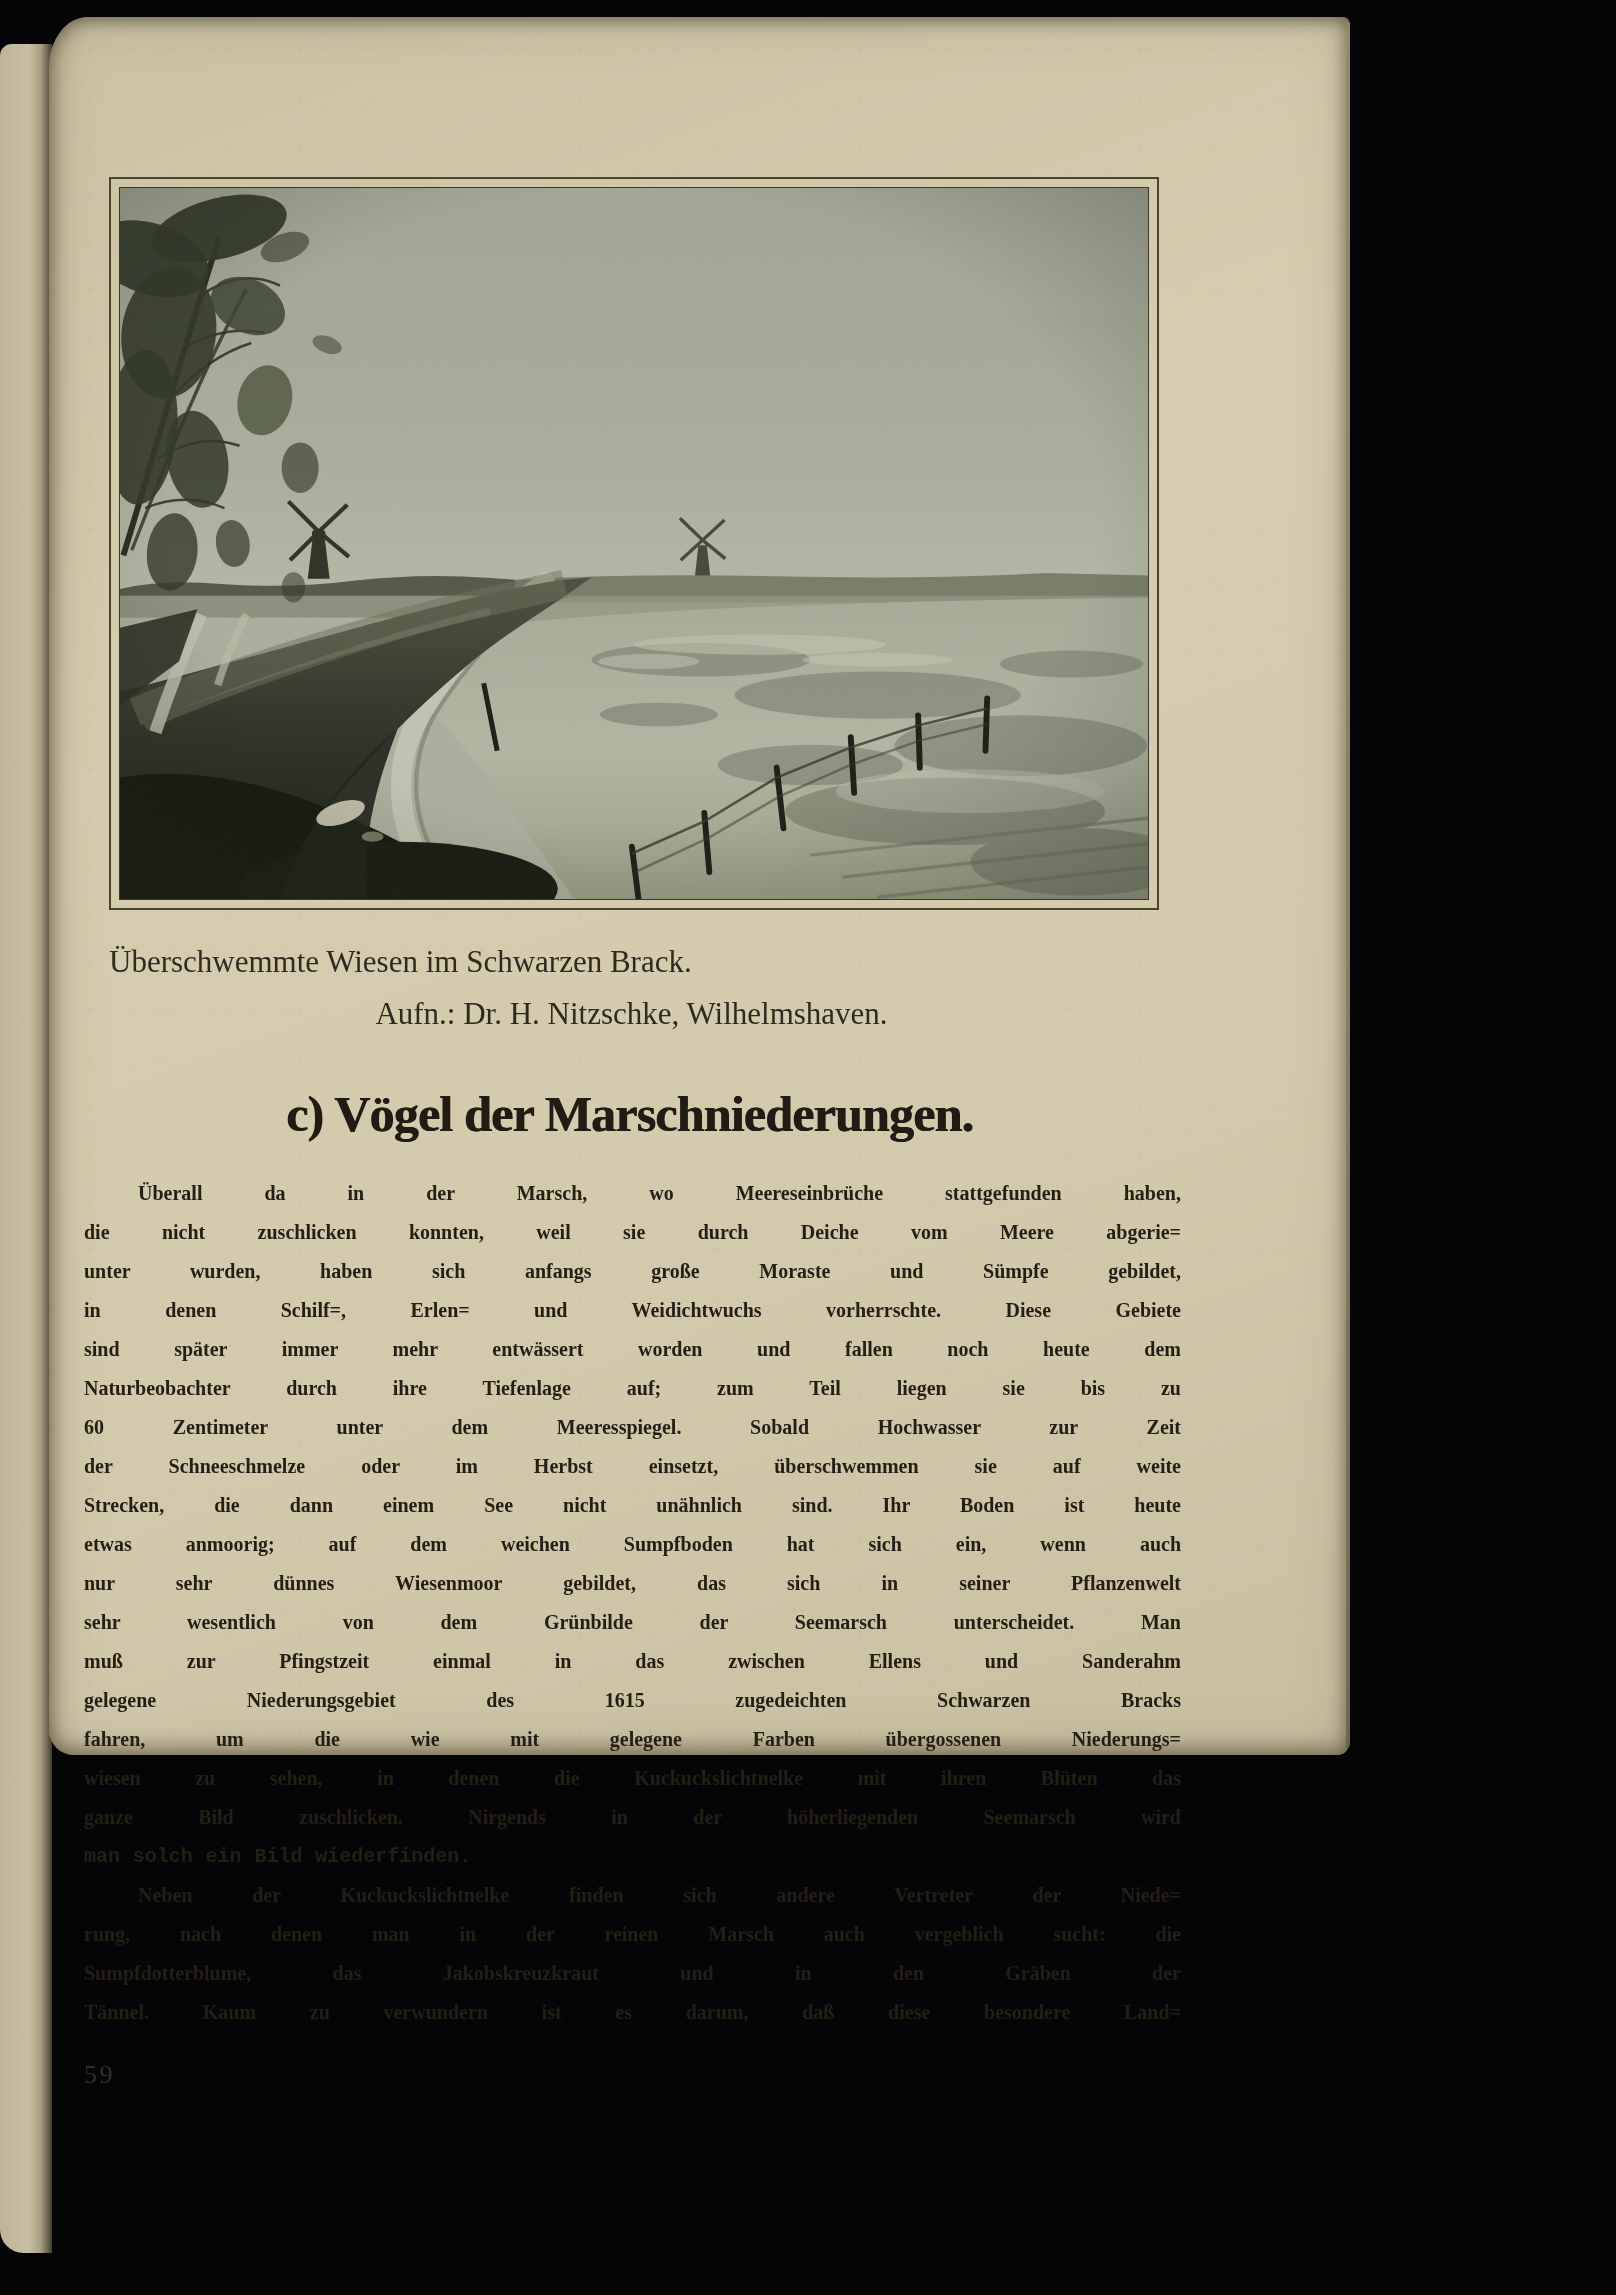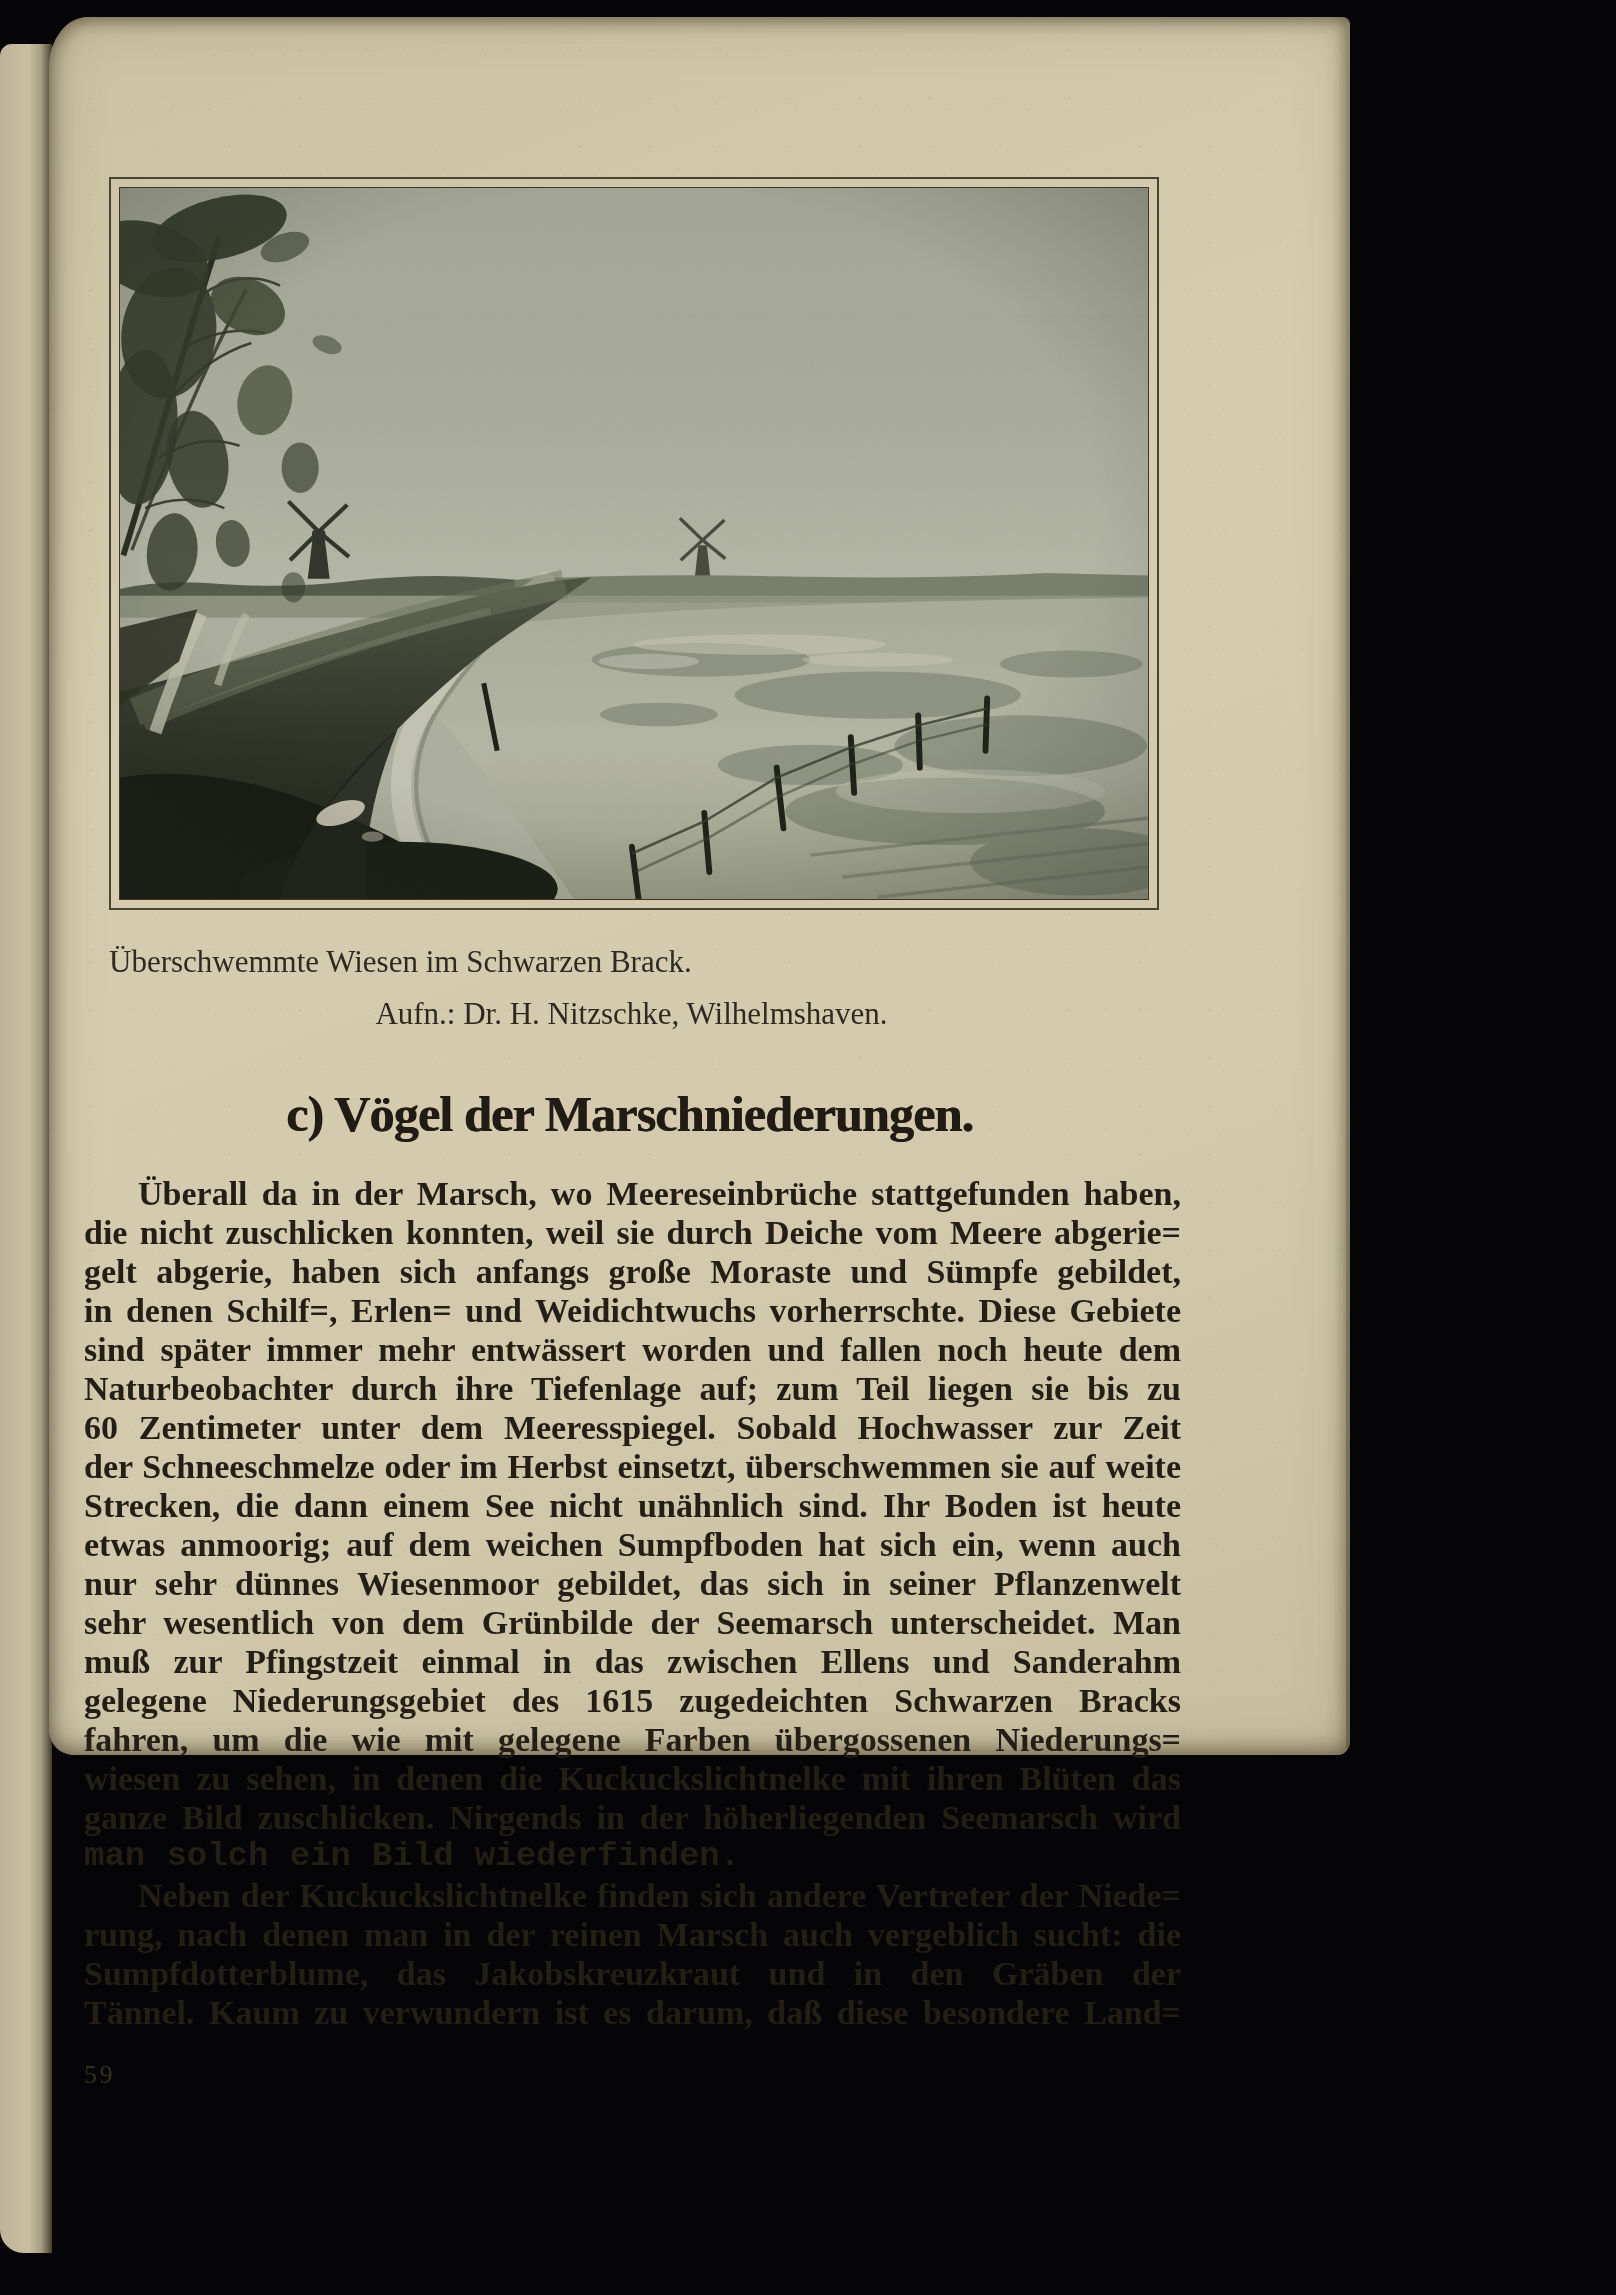--- a/index.html
+++ b/index.html
@@ -36,21 +36,21 @@
   .caption{position:absolute;left:60px;top:919px;width:1050px;color:#2e2a20;
     font-size:31px;line-height:52px;}
   .caption .l1{text-align:left;}
   .caption .l2{text-align:center;padding-right:5px;}
 
   .heading{position:absolute;left:32px;top:1068px;width:1097px;text-align:center;
     color:#211c13;font-size:50px;font-weight:700;letter-spacing:-0.8px;
     text-shadow:0.8px 0 0 #211c13;}
 
   .bodytext{position:absolute;left:35px;top:1157px;width:1097px;color:#241f15;
-    font-size:34px;font-weight:700;line-height:39px;word-spacing:0.8px;}
+    font-size:20px;font-weight:700;line-height:39px;word-spacing:0.8px;}
   .tline{text-align:justify;text-align-last:justify;}
   .tline.first{text-indent:54px;}
   .para[data-last-align="left"] .tline:last-child{text-align-last:left;font-family:Liberation Mono, monospace;}
 
   .pageno{position:absolute;left:35px;top:2043px;width:1103px;text-align:left;
     color:#352f22;font-size:26px;letter-spacing:2.5px;}
 </style>
 </head>
 <body>
 
@@ -208,21 +208,21 @@
       <div class="l1">Überschwemmte Wiesen im Schwarzen Brack.</div>
       <div class="l2">Aufn.: Dr. H. Nitzschke, Wilhelmshaven.</div>
     </div>
 
     <h1 class="heading" style="margin:0">c) Vögel der Marschniederungen.</h1>
 
     <div class="bodytext">
       <div class="para" data-last-align="left">
           <div class="tline first">Überall da in der Marsch, wo Meereseinbrüche stattgefunden haben,</div>
           <div class="tline">die nicht zuschlicken konnten, weil sie durch Deiche vom Meere abgerie=</div>
-          <div class="tline">gelt abgerie, haben sich anfangs große Moraste und Sümpfe gebildet,</div>
+          <div class="tline">unter wurden, haben sich anfangs große Moraste und Sümpfe gebildet,</div>
           <div class="tline">in denen Schilf=, Erlen= und Weidichtwuchs vorherrschte. Diese Gebiete</div>
           <div class="tline">sind später immer mehr entwässert worden und fallen noch heute dem</div>
           <div class="tline">Naturbeobachter durch ihre Tiefenlage auf; zum Teil liegen sie bis zu</div>
           <div class="tline">60 Zentimeter unter dem Meeresspiegel. Sobald Hochwasser zur Zeit</div>
           <div class="tline">der Schneeschmelze oder im Herbst einsetzt, überschwemmen sie auf weite</div>
           <div class="tline">Strecken, die dann einem See nicht unähnlich sind. Ihr Boden ist heute</div>
           <div class="tline">etwas anmoorig; auf dem weichen Sumpfboden hat sich ein, wenn auch</div>
           <div class="tline">nur sehr dünnes Wiesenmoor gebildet, das sich in seiner Pflanzenwelt</div>
           <div class="tline">sehr wesentlich von dem Grünbilde der Seemarsch unterscheidet. Man</div>
           <div class="tline">muß zur Pfingstzeit einmal in das zwischen Ellens und Sanderahm</div>

